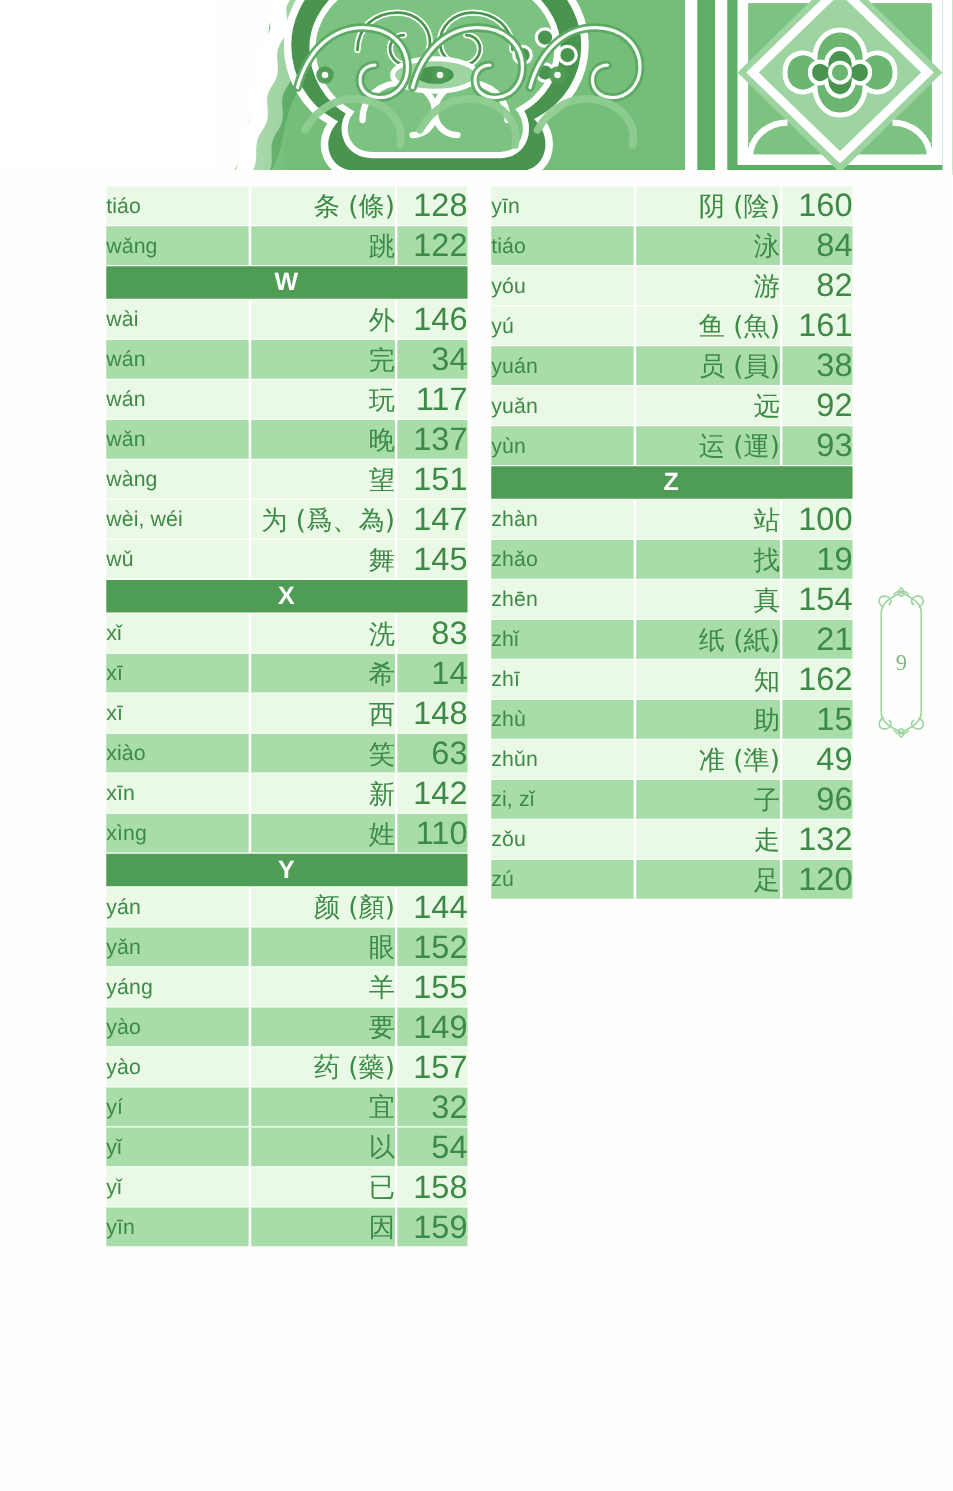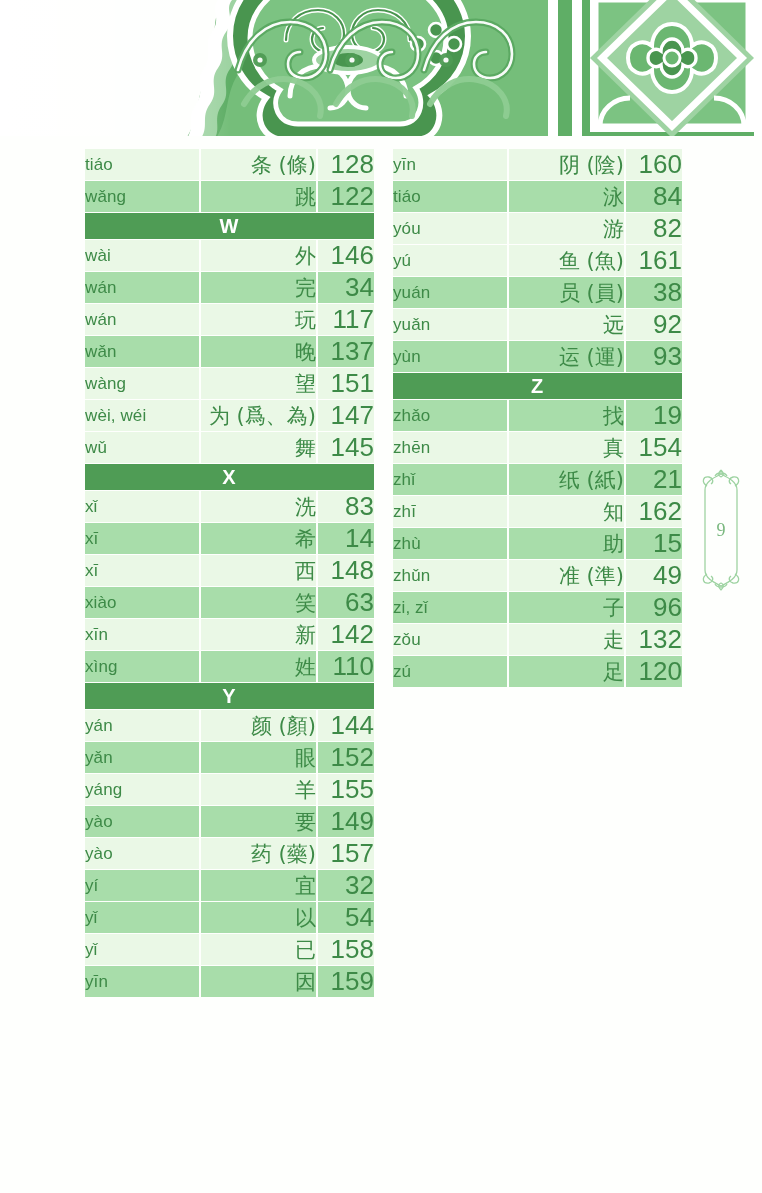--- a/index.html
+++ b/index.html
@@ -417,20 +417,25 @@
         <td class="cell-page">92</td>
       </tr>
       <tr class="row-b">
         <td class="cell-pinyin">yùn</td>
         <td class="cell-hanzi">运 (運)</td>
         <td class="cell-page">93</td>
       </tr>
       <tr class="section-row">
         <td colspan="3">Z</td>
       </tr>
+      <tr class="row-a">
+        <td class="cell-pinyin">zhàn</td>
+        <td class="cell-hanzi">站</td>
+        <td class="cell-page">100</td>
+      </tr>
       <tr class="row-b">
         <td class="cell-pinyin">zhǎo</td>
         <td class="cell-hanzi">找</td>
         <td class="cell-page">19</td>
       </tr>
       <tr class="row-a">
         <td class="cell-pinyin">zhēn</td>
         <td class="cell-hanzi">真</td>
         <td class="cell-page">154</td>
       </tr>

